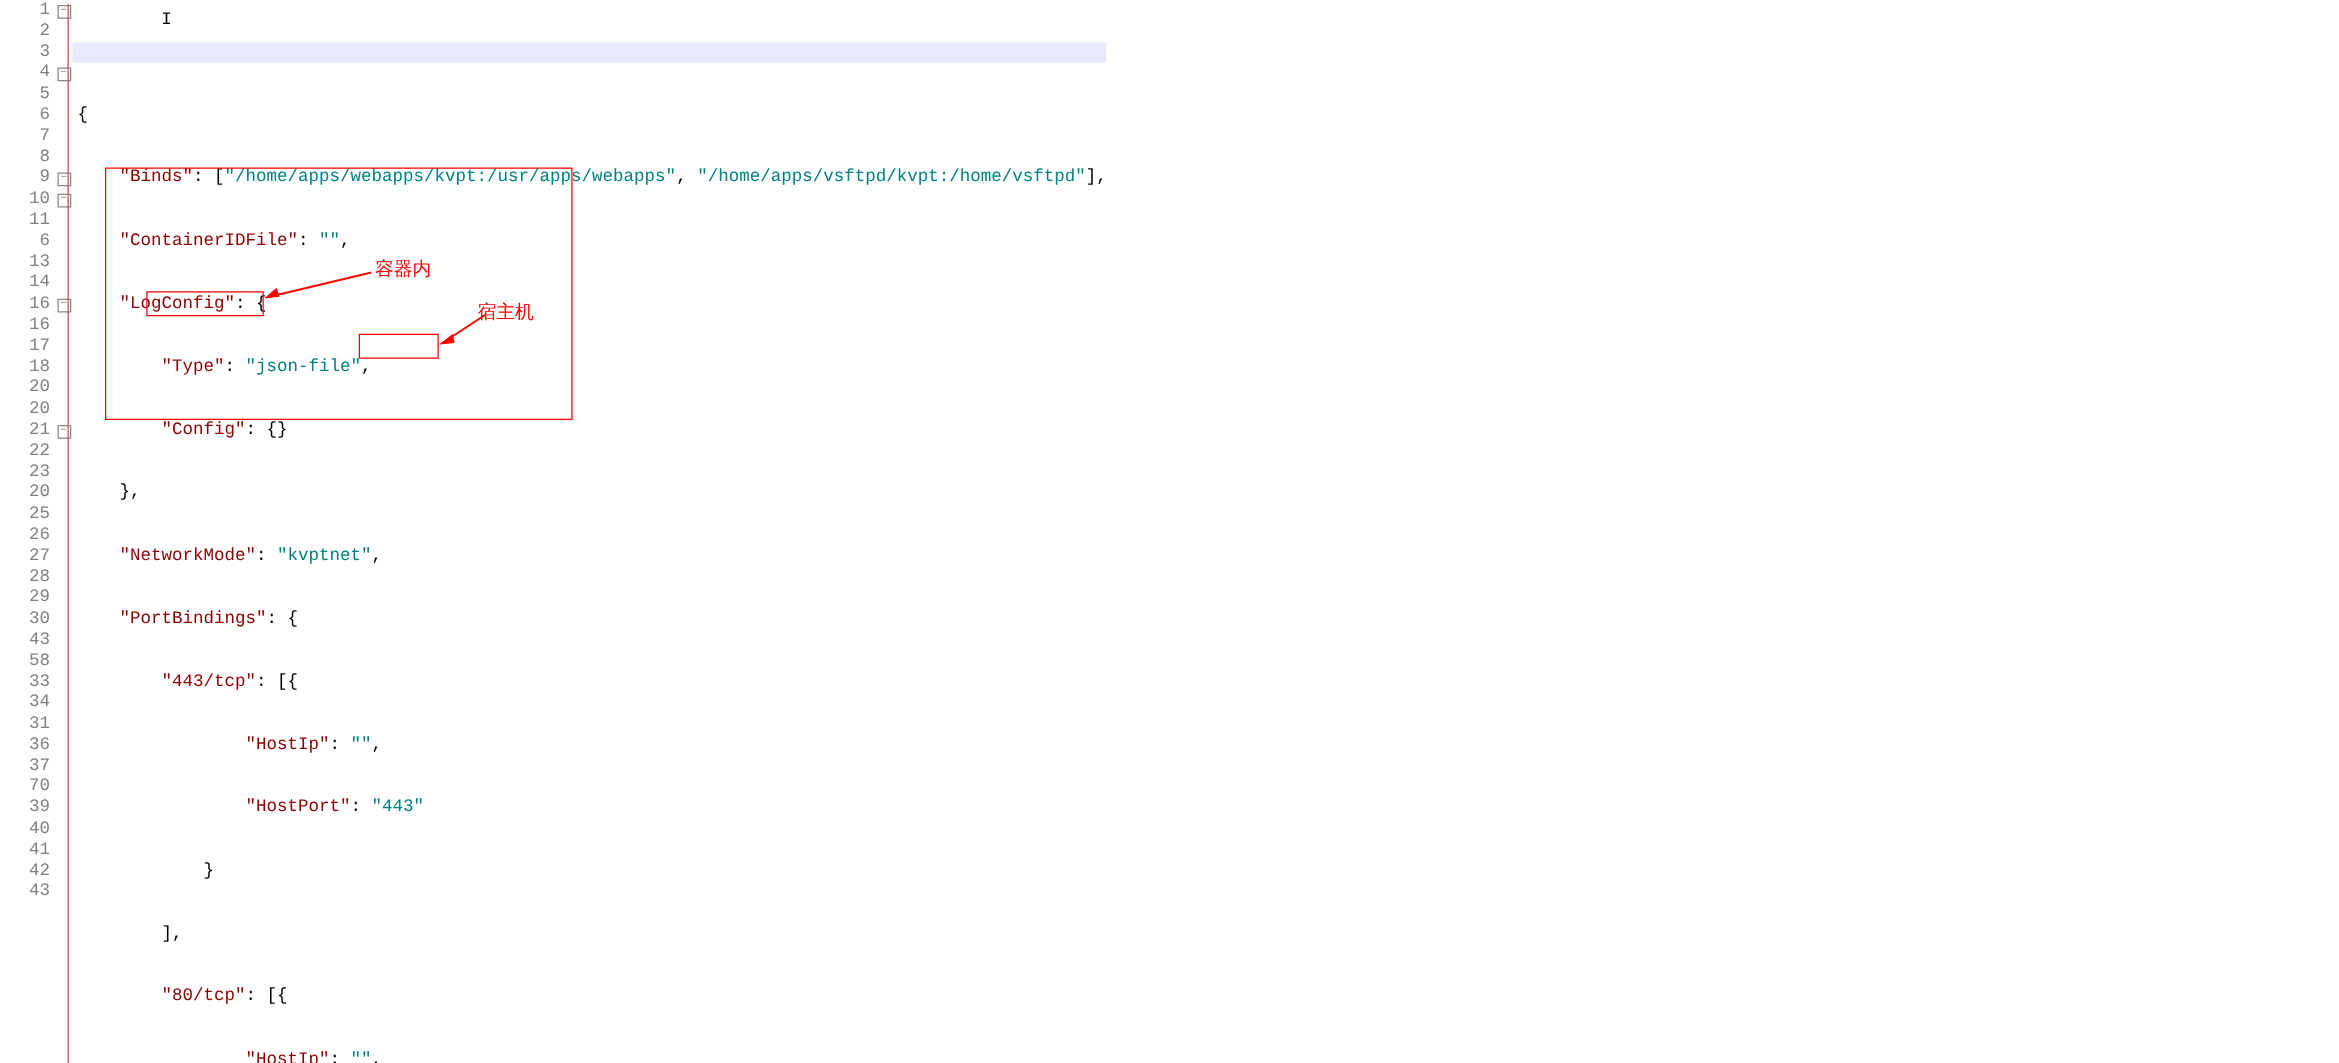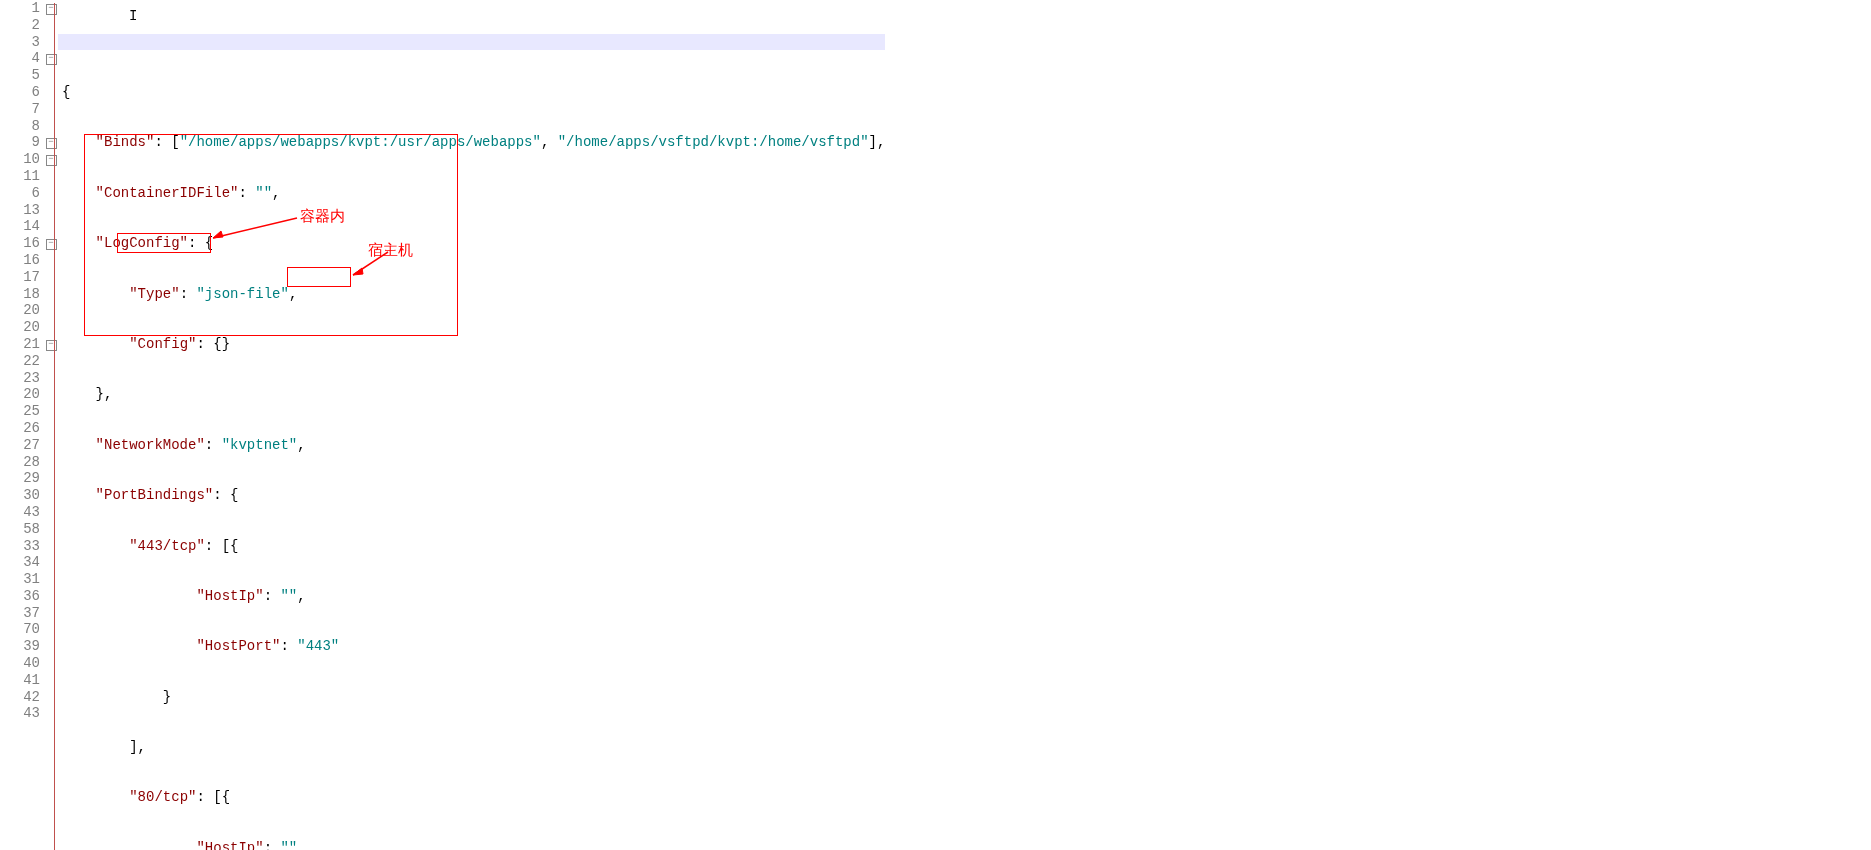--- a/index.html
+++ b/index.html
@@ -263,17 +263,17 @@
 <div class="anno-box" style="left:117px; top:233px; width:92px; height:18px;"></div>
 
 <div class="anno-box" style="left:287px; top:267px; width:62px; height:18px;"></div>
 
 <div class="anno-text" style="left:300px; top:208px;">容器内</div>
 <svg class="arrow" style="left:205px; top:214px;" width="95" height="28">
   <line x1="92" y1="4" x2="8" y2="24" stroke="#ff0000" stroke-width="1.5"></line>
   <polygon points="8,24 16,17 18,23"></polygon>
 </svg>
 
-<div class="anno-text" style="left:368px; top:242px;">宿主机</div>
+<div class="anno-text" style="left:382px; top:242px;">宿主机</div>
 <svg class="arrow" style="left:348px; top:250px;" width="45" height="30">
   <line x1="40" y1="2" x2="5" y2="25" stroke="#ff0000" stroke-width="1.5"></line>
   <polygon points="5,25 14,18 15,24"></polygon>
 </svg>
 
 </body></html>

